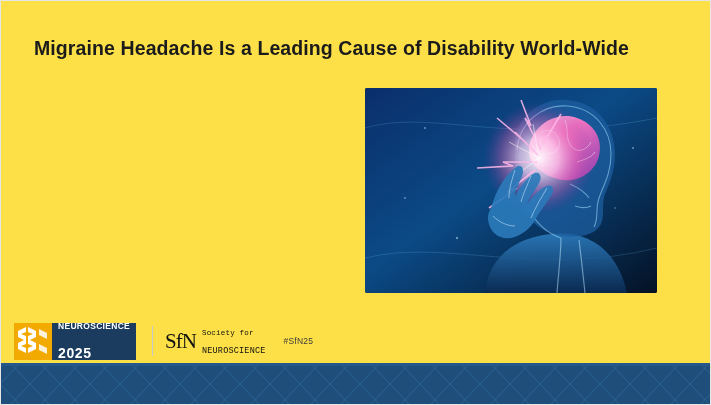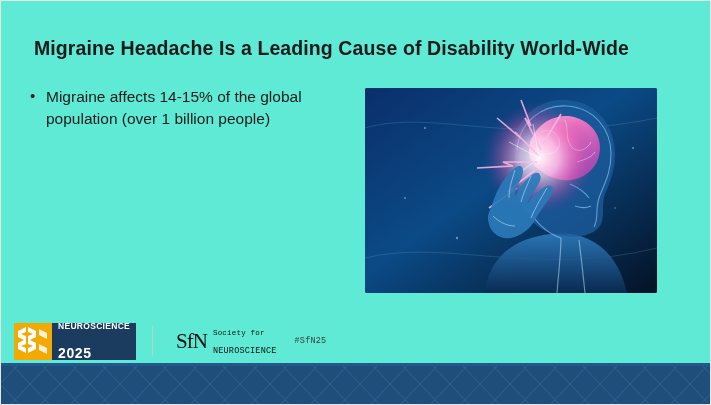--- a/index.html
+++ b/index.html
@@ -7,21 +7,21 @@
     padding: 0;
     background: #ffffff;
   }
   body {
     font-family: "Liberation Sans", sans-serif;
   }
   #slide {
     position: relative;
     width: 711px;
     height: 405px;
-    background: #5eead4;
+    background: #fde047;
     overflow: hidden;
   }
   
   #slide-title {
     position: absolute;
     left: 34px;
     top: 24px;
     width: 640px;
     font-size: 19.5px;
     color: #1b1b1b;
@@ -117,21 +117,20 @@
   }
   #sfn-divider {
     width: 1px;
     height: 30px;
     background: #c9c9c9;
     margin: 0 12px 0 16px;
   }
   #sfn-logo {
     display: flex;
     align-items: center;
-    margin-left: 11px;
   }
   #sfn-monogram {
     font-family: "Liberation Serif", serif;
     font-size: 21px;
     color: #111111;
     line-height: 1;
     margin-right: 6px;
     letter-spacing: -1px;
   }
   #sfn-text {
@@ -139,21 +138,20 @@
     color: #111111;
     line-height: 1.12;
   }
   .sfn-l1 { font-size: 7.5px; letter-spacing: 0.2px; }
   .sfn-l2 { font-size: 8.5px; letter-spacing: 0.2px; }
   #hashtag {
     margin-left: 18px;
     font-size: 8.5px;
     color: #3b3b3b;
     letter-spacing: 0.2px;
-    font-family: Liberation Mono, monospace;
   }
   
   #bottom-band {
     position: absolute;
     left: 0;
     bottom: 0;
     width: 711px;
     height: 42px;
     background: #1e4e79;
     overflow: hidden;
@@ -168,21 +166,20 @@
   }
 </style>
 </head>
 <body>
 
 <div id="slide">
 
   <h1 id="slide-title">Migraine Headache Is a Leading Cause of Disability World-Wide</h1>
 
   <ul id="bullet-list">
-    <li>Migraine affects 14-15% of the global population (over 1 billion people)</li>
   </ul>
 
   <div id="brain-figure">
     <svg viewBox="0 0 292 205" preserveAspectRatio="none">
       <defs>
         <linearGradient id="bg" x1="0" y1="0" x2="1" y2="1">
           <stop offset="0%" stop-color="#0a2f6b"></stop>
           <stop offset="45%" stop-color="#0b4a86"></stop>
           <stop offset="100%" stop-color="#041225"></stop>
         </linearGradient>

